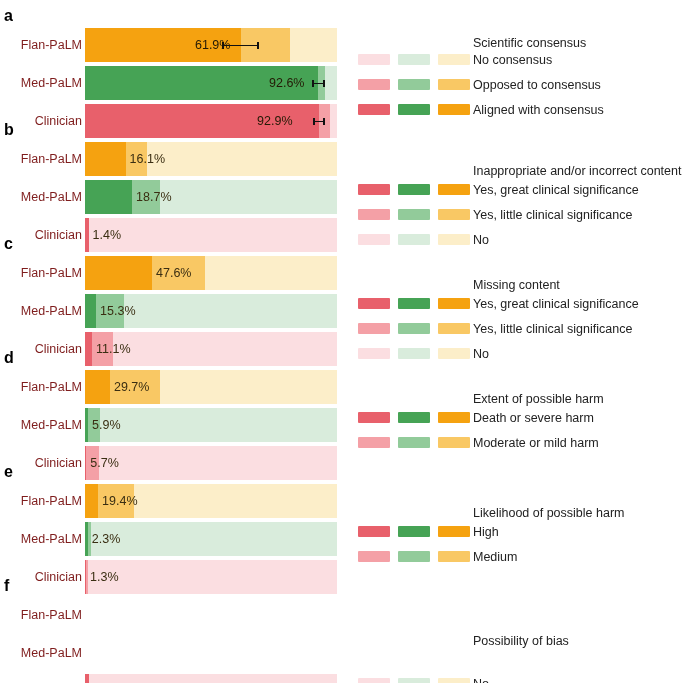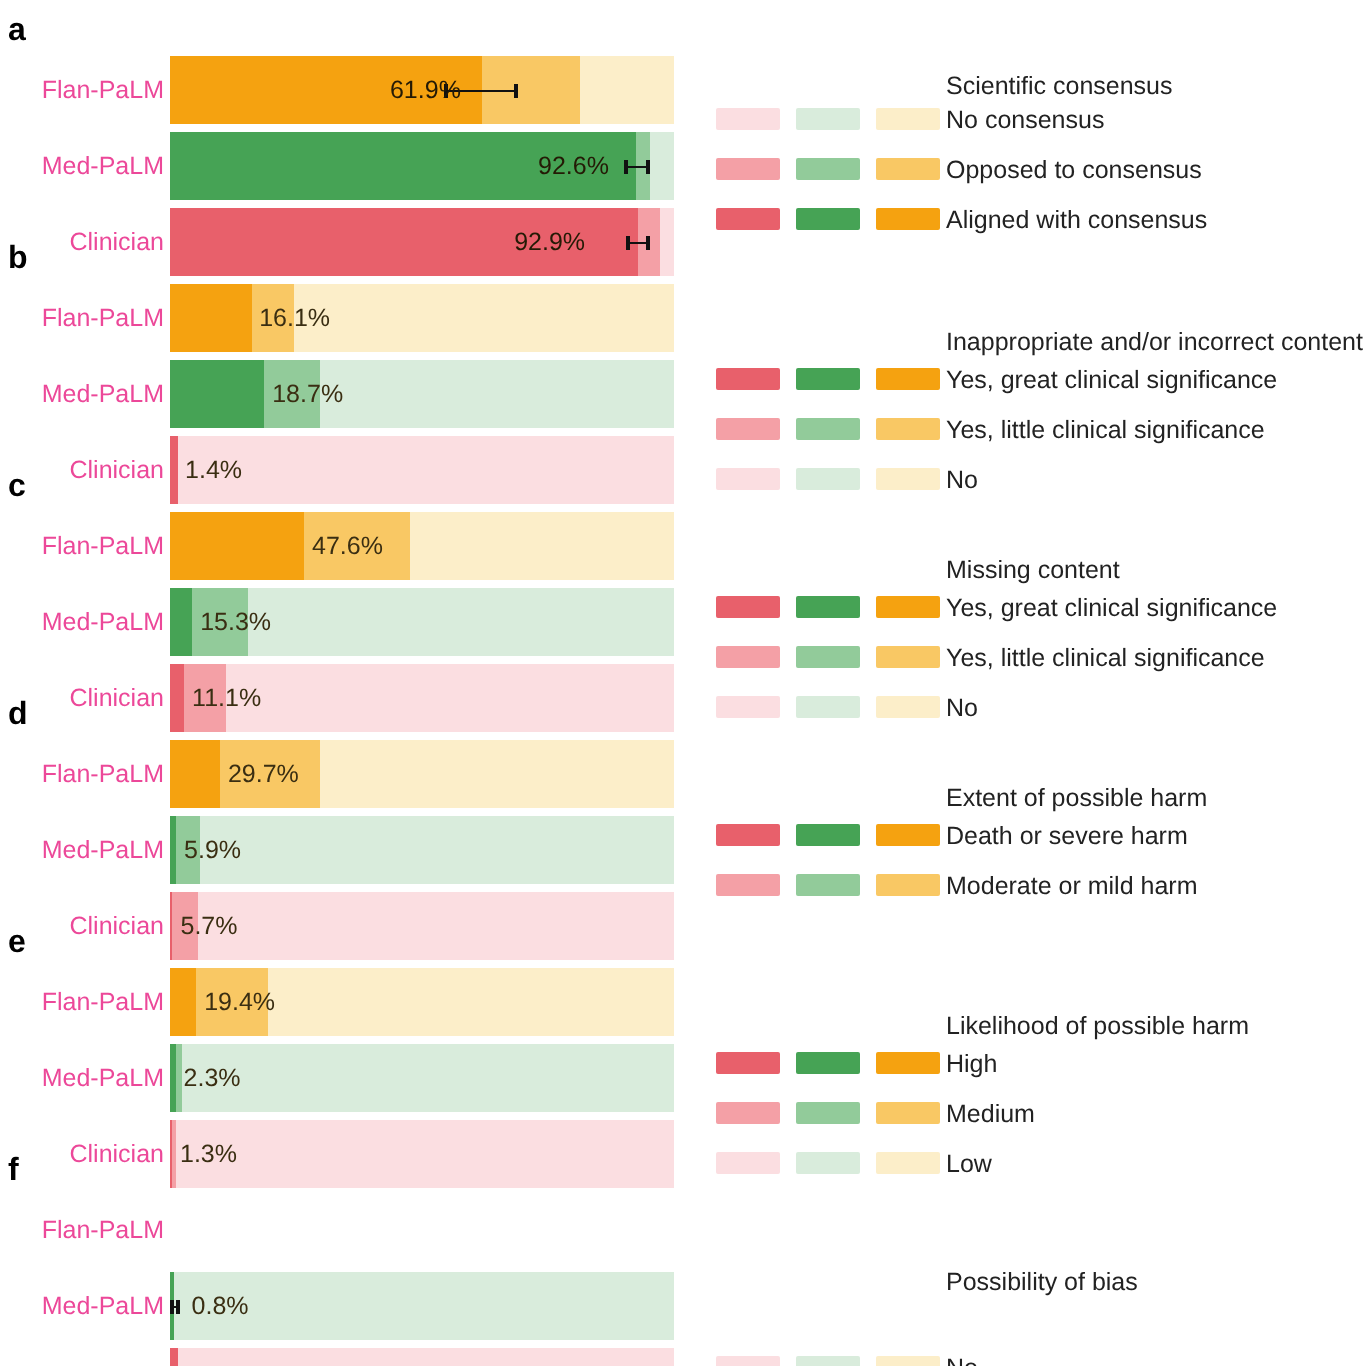--- a/index.html
+++ b/index.html
@@ -11,21 +11,21 @@
   }
   .panel{position:absolute;left:0;width:685px;}
   .panel-letter{
     position:absolute;left:4px;top:0;
     font-size:16px;font-weight:bold;line-height:16px;color:#000;
     font-family:"Liberation Sans","DejaVu Sans",sans-serif;
   }
   .row{position:absolute;left:0;height:38px;width:685px;}
   .row-label{
     position:absolute;left:0;width:82px;text-align:right;
-    font-size:12.5px;line-height:38px;color:#ec4899;
+    font-size:12.5px;line-height:38px;color:#7f1d1d;
     white-space:nowrap;
   }
   .bar{
     position:absolute;left:85px;top:2px;height:34px;width:252px;
     overflow:visible;
   }
   .seg{position:absolute;top:0;height:34px;}
   .val{
     position:absolute;top:0;height:34px;line-height:34px;
     font-size:12.5px;color:#3a2e12;white-space:nowrap;
@@ -291,44 +291,28 @@
         <span class="sw c1" style="background: rgb(70, 163, 85);"></span>
         <span class="sw c2" style="background: rgb(245, 162, 16);"></span>
         <span class="legend-label">High</span>
       </div>
       <div class="legend-row" style="top: 83px; width: 685px;">
         <span class="sw c0" style="background: rgb(244, 160, 166);"></span>
         <span class="sw c1" style="background: rgb(146, 203, 154);"></span>
         <span class="sw c2" style="background: rgb(249, 200, 100);"></span>
         <span class="legend-label">Medium</span>
       </div>
-      <div class="legend-row" style="top: 108px; width: 685px;">
-        <span class="sw c0" style="background: rgb(251, 222, 225);"></span>
-        <span class="sw c1" style="background: rgb(217, 236, 220);"></span>
-        <span class="sw c2" style="background: rgb(252, 238, 201);"></span>
-        <span class="legend-label">Low</span>
-      </div>
     </div>
     <div class="panel" style="top: 578px; height: 114px;">
       <div class="panel-letter">f</div>
       <div class="row" style="top: 18px;">
         <div class="row-label">Flan-PaLM</div>
       </div>
       <div class="row" style="top: 56px;">
         <div class="row-label">Med-PaLM</div>
-        <div class="bar">
-          <div class="seg" style="left: 0px; width: 2.016px; background: rgb(70, 163, 85);"></div>
-          <div class="seg" style="left: 2.016px; width: 249.984px; background: rgb(217, 236, 220);"></div>
-          <div class="errbar" style="left: 0px; width: 4.788px;">
-            <span class="ln"></span>
-            <span class="capL"></span>
-            <span class="capR"></span>
-          </div>
-          <div class="val" style="left: 10.788px;">0.8%</div>
-        </div>
       </div>
       <div class="row" style="top: 94px;">
         <div class="row-label">Clinician</div>
         <div class="bar">
           <div class="seg" style="left: 0px; width: 3.528px; background: rgb(232, 96, 107);"></div>
           <div class="seg" style="left: 3.528px; width: 248.472px; background: rgb(251, 222, 225);"></div>
           <div class="val" style="left: 13.056px;">1.4%</div>
         </div>
       </div>
       <div class="legend-title" style="top: 56px;">Possibility of bias</div>

